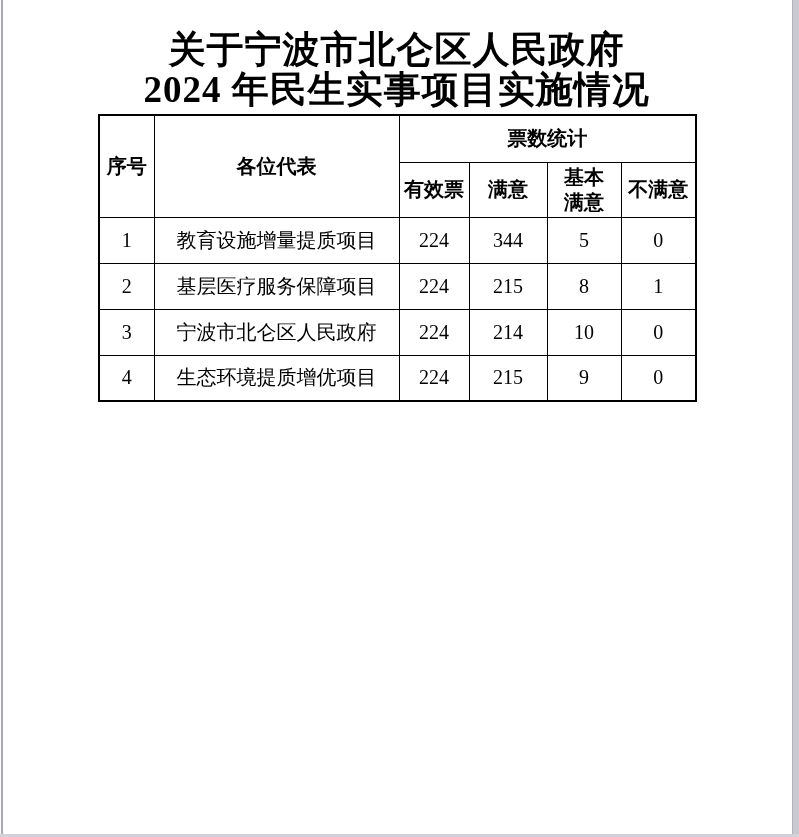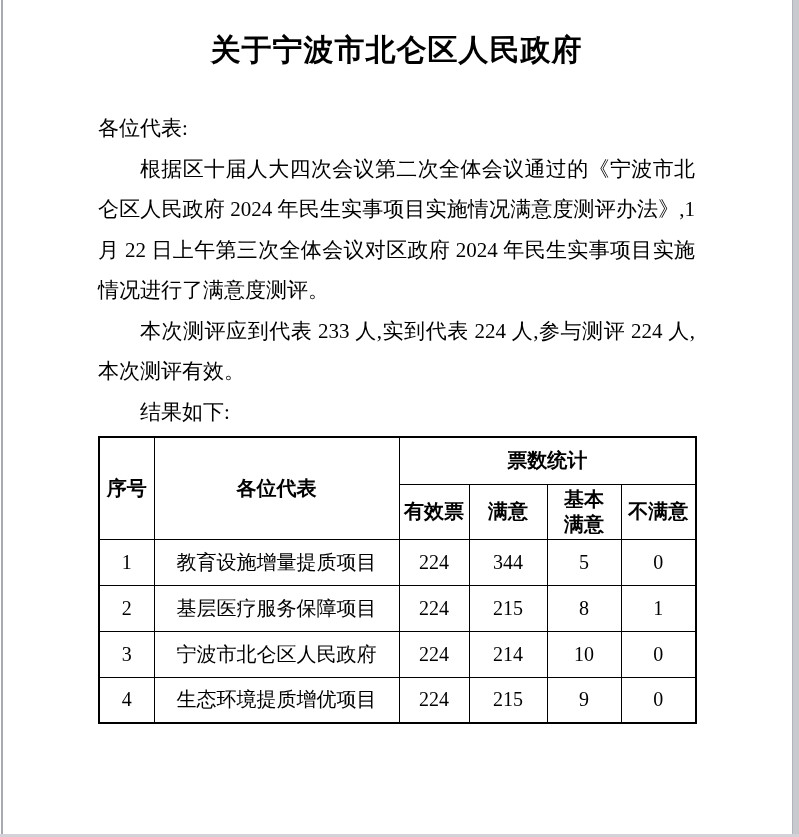--- a/index.html
+++ b/index.html
@@ -38,21 +38,21 @@
   }
   .content {
     position: absolute;
     left: 98px;
     top: 0;
     width: 597px;
   }
   .doc-title {
     margin-top: 30px;
     text-align: center;
-    font-size: 30px;
+    font-size: 37px;
     font-weight: bold;
     line-height: 40px;
     letter-spacing: 1px;
   }
   .body-text {
     margin-top: 38px;
     font-size: 21px;
     line-height: 40.5px;
     text-align: justify;
     text-justify: inter-character;
@@ -103,28 +103,23 @@
 <div class="screen">
 
   <div class="edge-left"></div>
   <div class="edge-right"></div>
   <div class="edge-bottom"></div>
 
   <div class="content">
 
     <div class="doc-title">
       <div>关于宁波市北仑区人民政府</div>
+      <div>2024 年民生实事项目实施情况</div>
     </div>
 
-    <div class="body-text">
-      <p>各位代表:</p>
-      <p class="indent">根据区十届人大四次会议第二次全体会议通过的《宁波市北仑区人民政府 2024 年民生实事项目实施情况满意度测评办法》,1 月 22 日上午第三次全体会议对区政府 2024 年民生实事项目实施情况进行了满意度测评。</p>
-      <p class="indent">本次测评应到代表 233 人,实到代表 224 人,参与测评 224 人,本次测评有效。</p>
-      <p class="indent">结果如下:</p>
-    </div>
 
     <table class="results">
       <colgroup>
         <col style="width:55px">
         <col style="width:245px">
         <col style="width:70px">
         <col style="width:78px">
         <col style="width:74px">
         <col style="width:75px">
       </colgroup>

